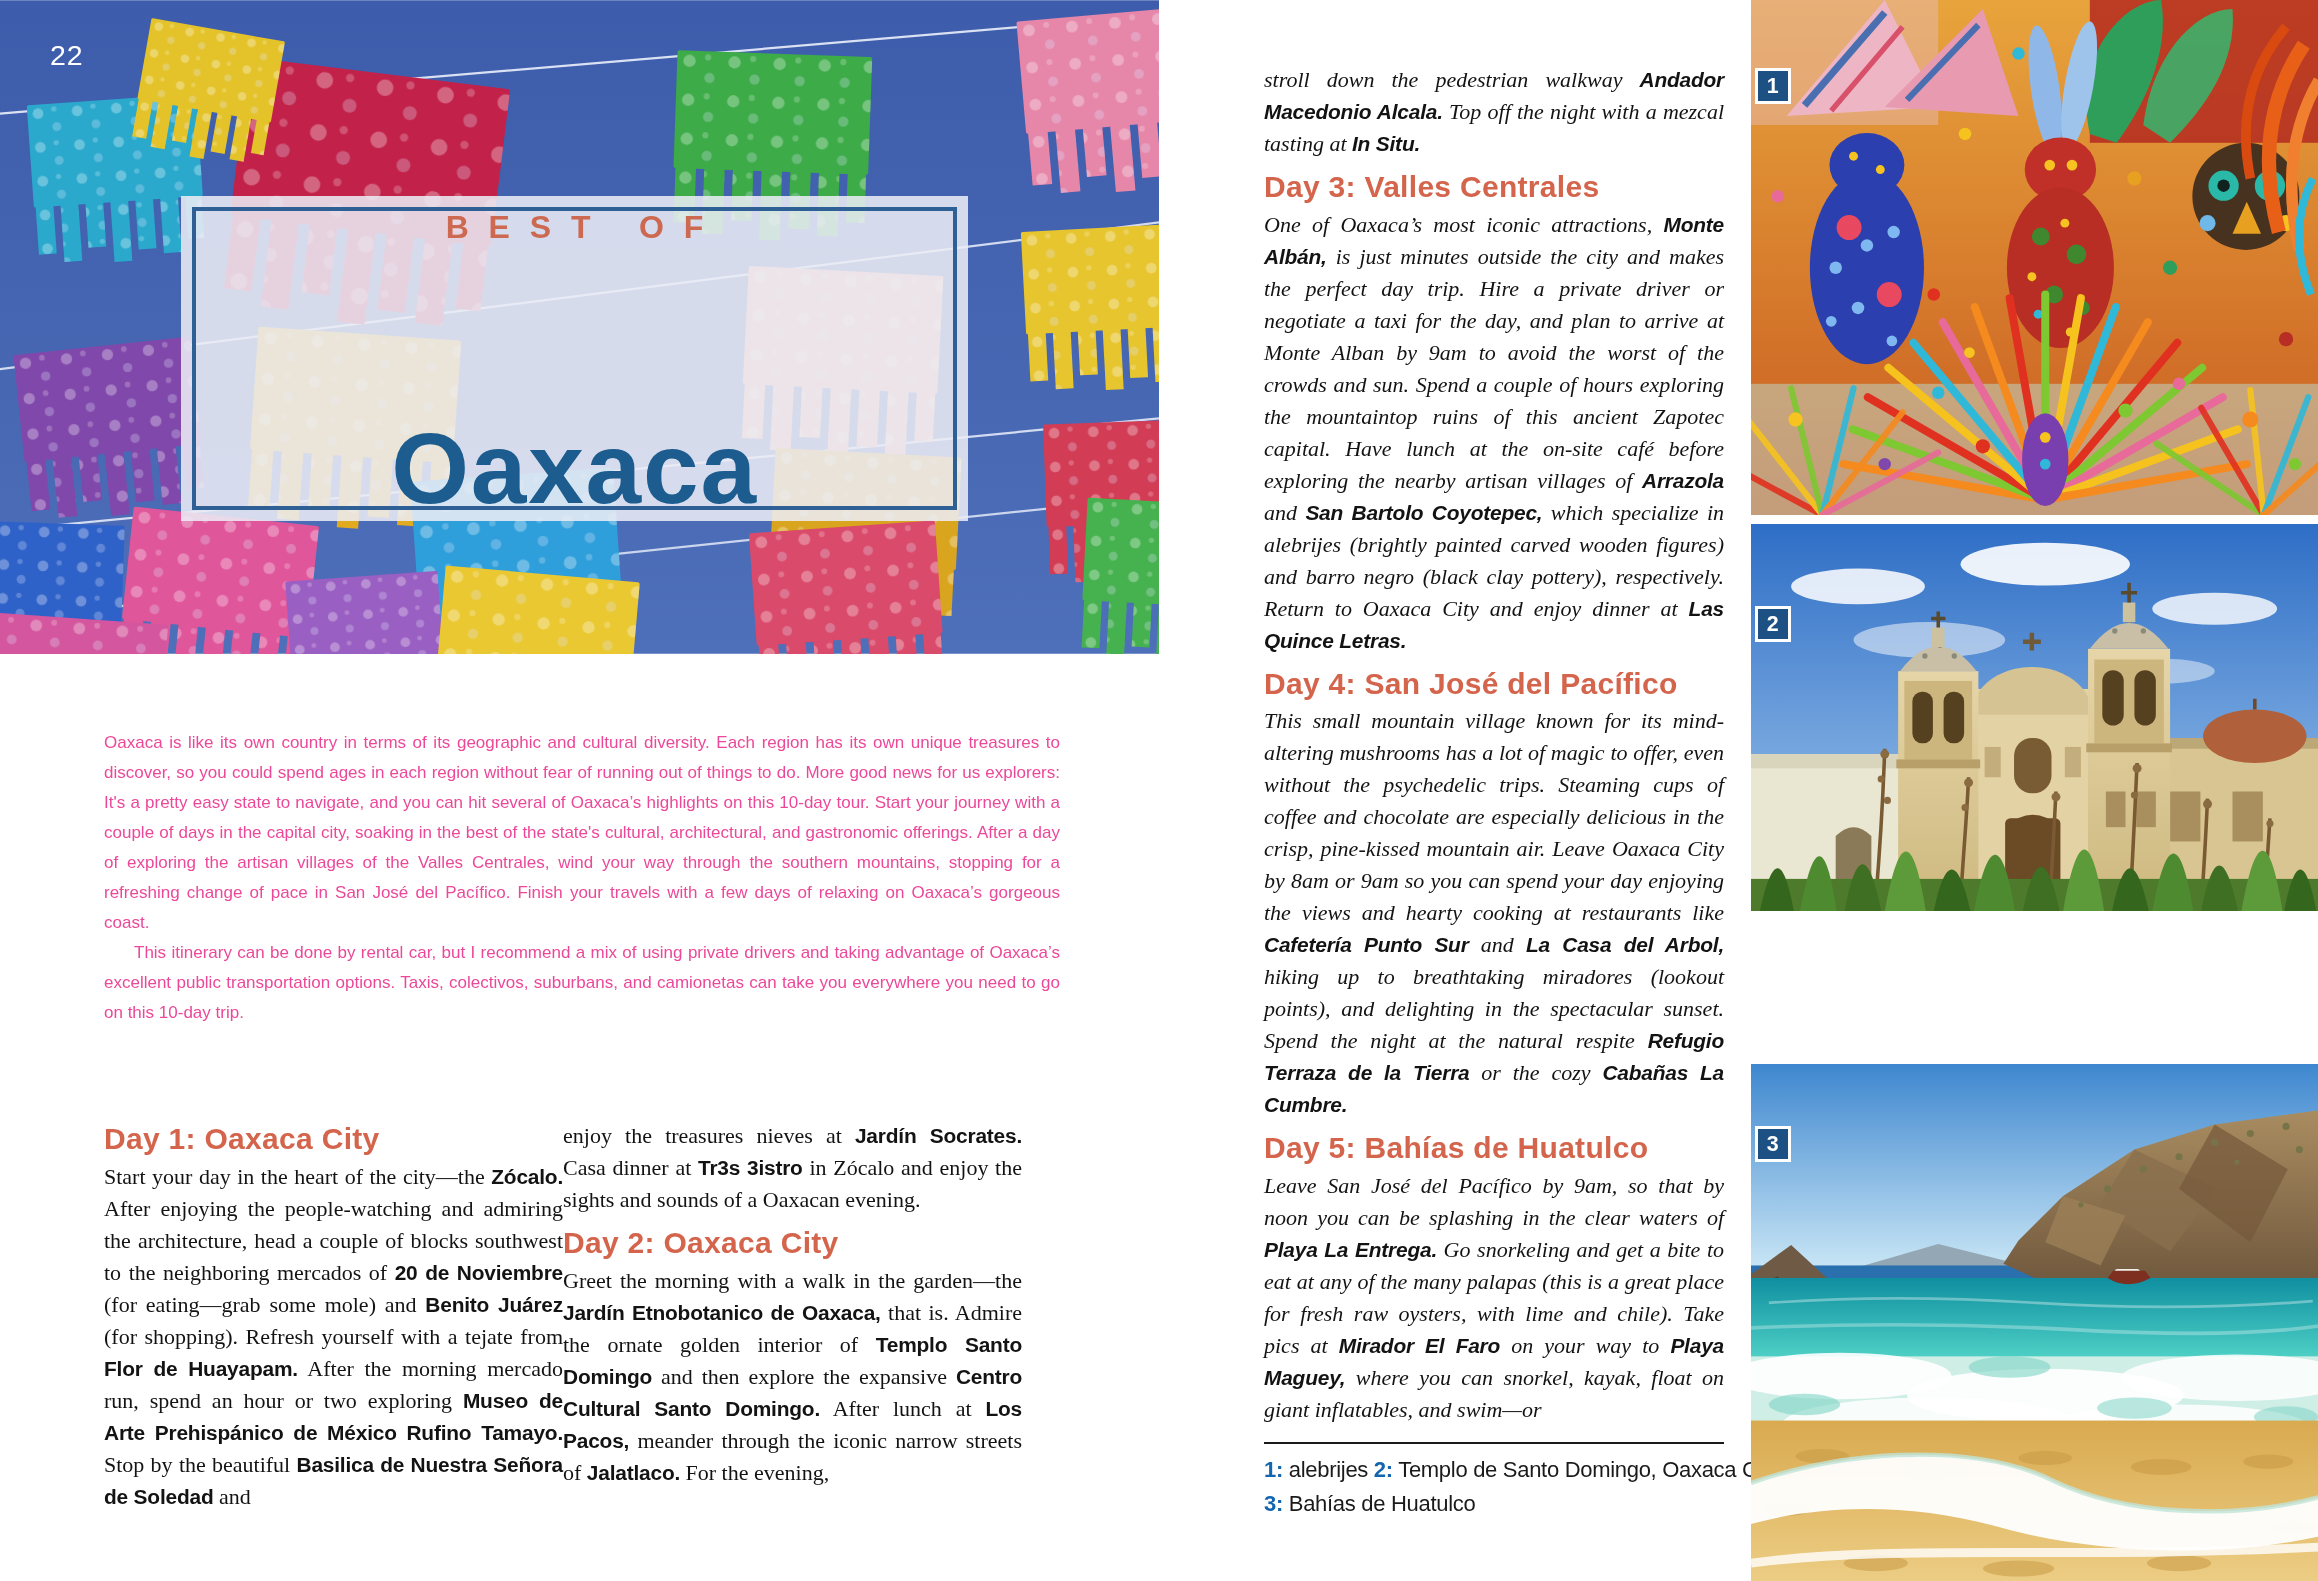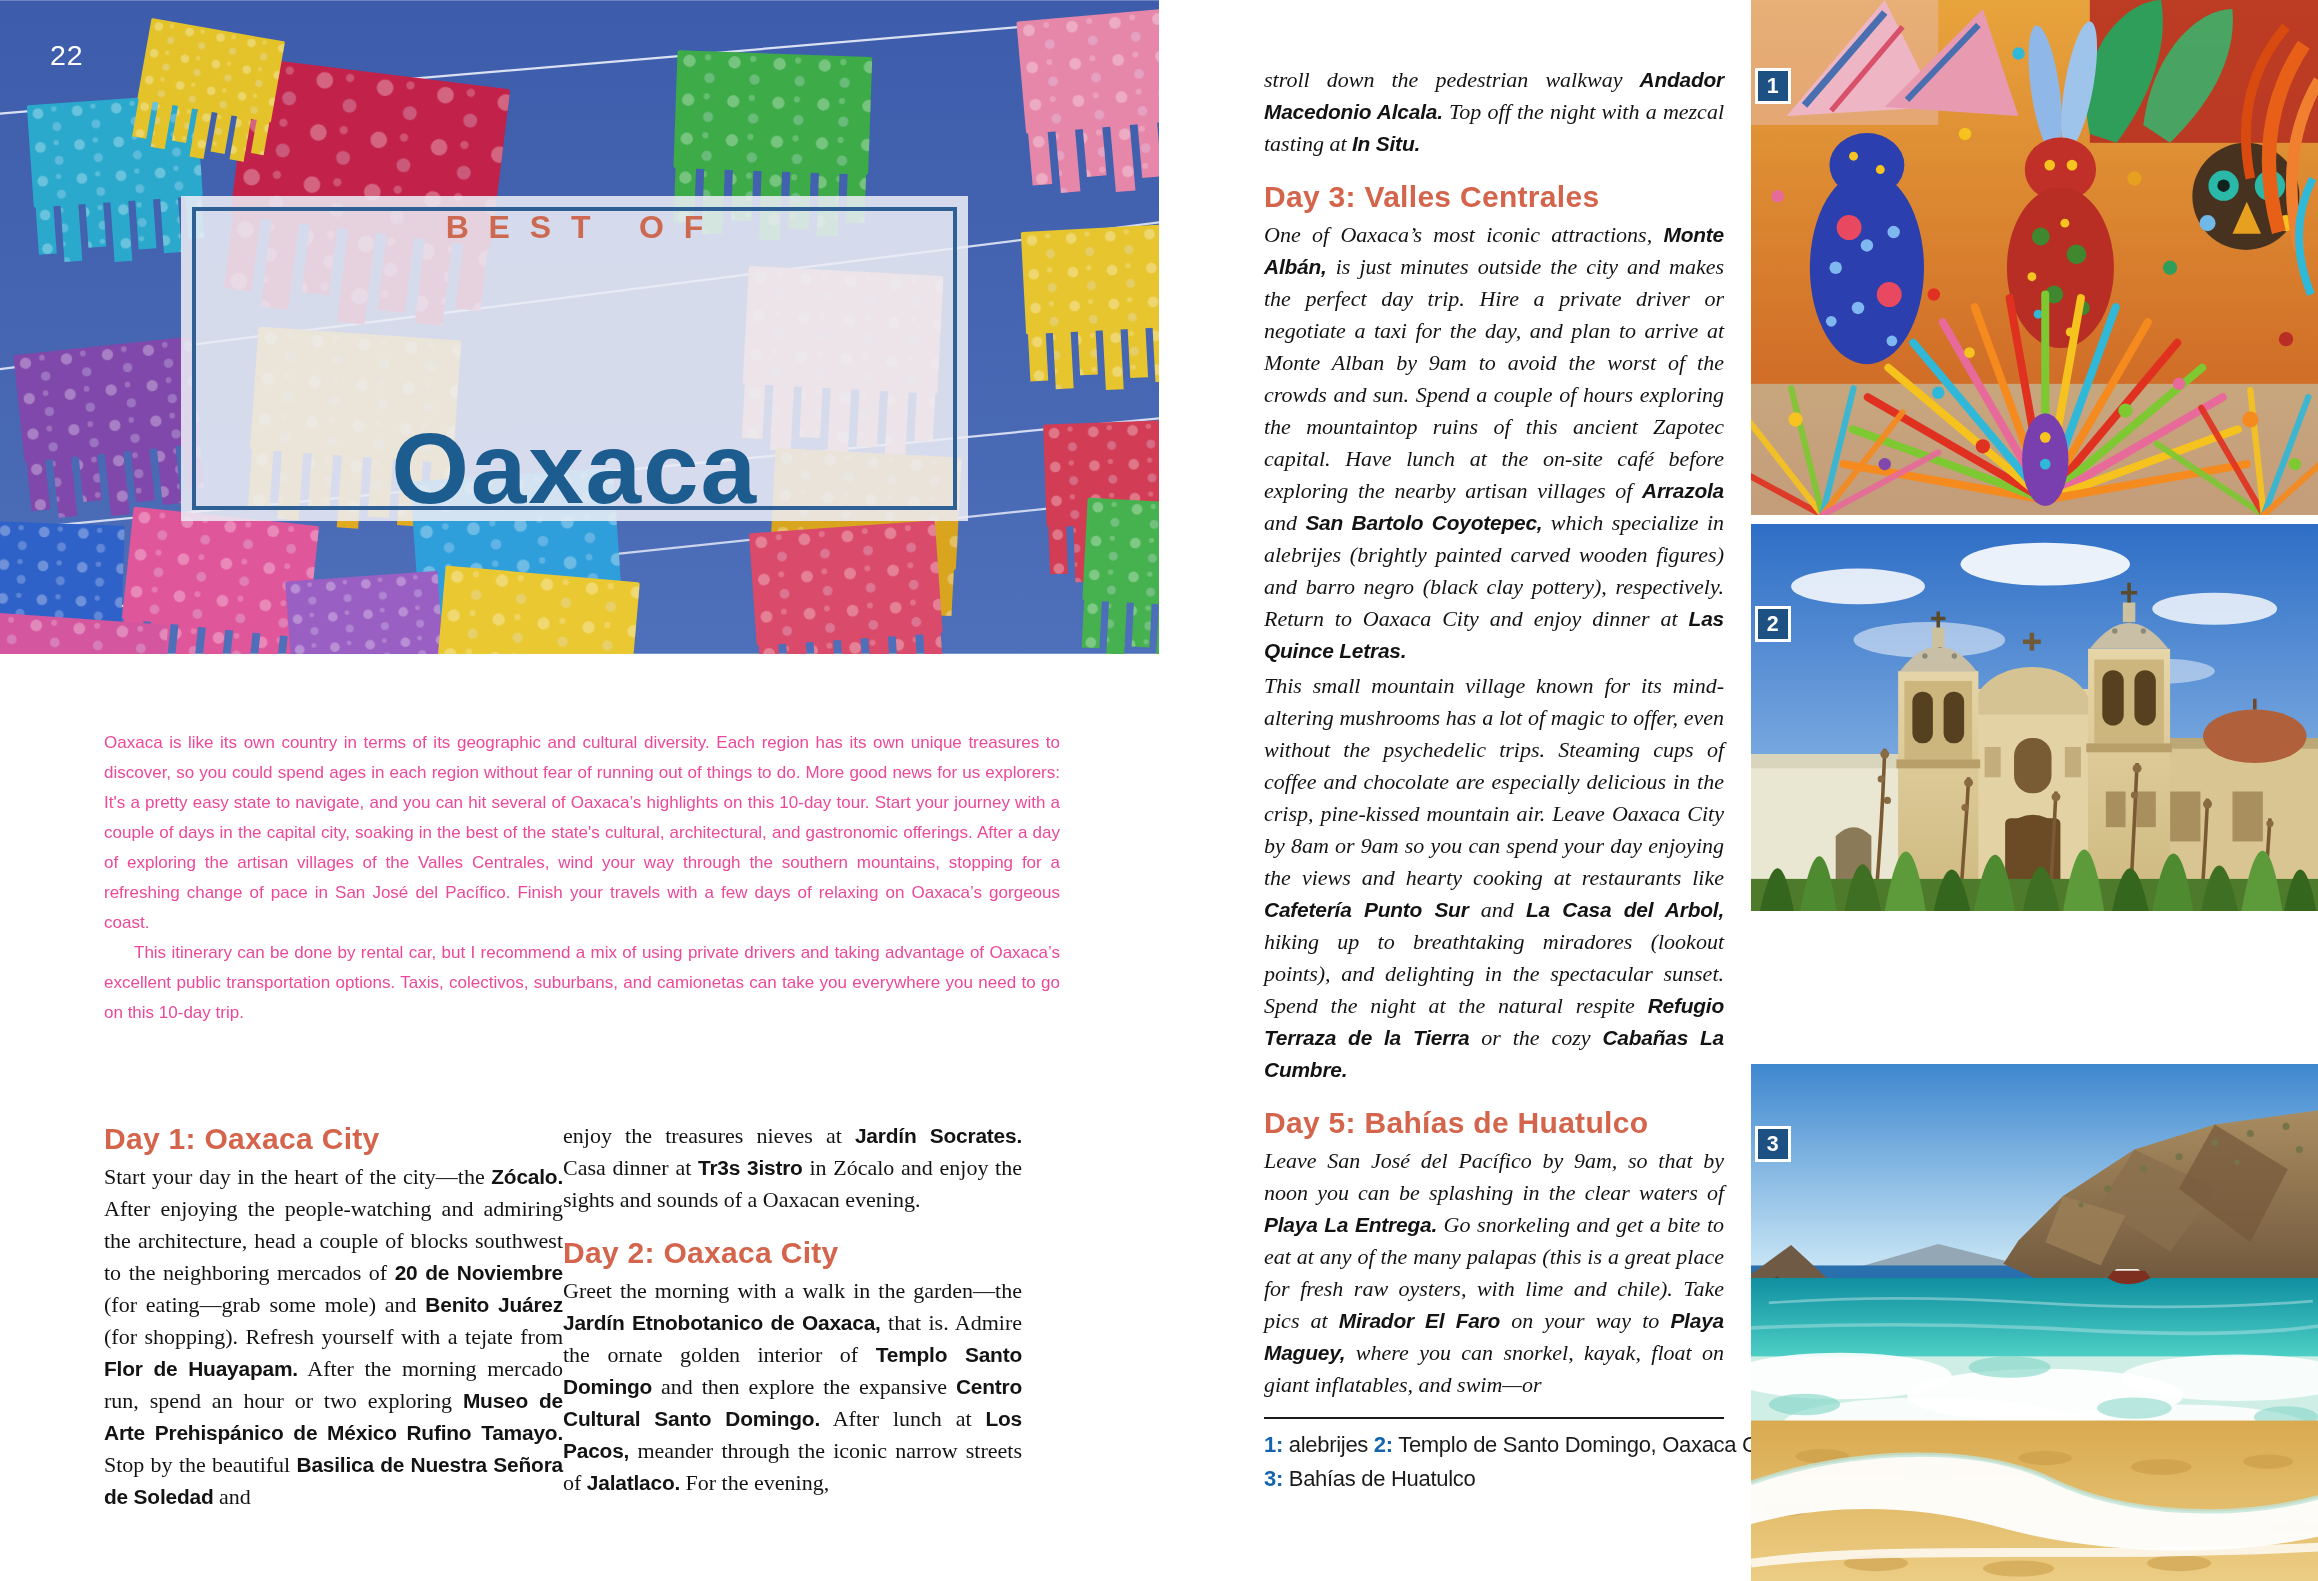--- a/index.html
+++ b/index.html
@@ -32,21 +32,21 @@
   .intro{position:absolute;left:104px;top:728px;width:956px;
          font-size:17px;line-height:30px;text-align:justify;color:#ec4899;}
   .intro p{margin:0;}
   .intro p.indent{text-indent:30px;}
 
   .columns{position:absolute;left:104px;top:1120px;width:951px;display:flex;}
   .col{width:459px;}
 
   .day-h{margin:0;font-size:30px;line-height:37px;font-weight:700;color:var(--coral);
          letter-spacing:0.3px;white-space:nowrap;}
-  .day-h.mt{margin-top:18px;}
+  .day-h.mt{margin-top:8px;}
   p.body{margin:3.6px 0 0 0;font-family:"Liberation Serif","DejaVu Serif",serif;
          font-size:22px;line-height:32px;text-align:justify;color:#131313;}
   p.body .b{font-family:"Liberation Sans","DejaVu Sans",sans-serif;font-weight:700;
             font-size:0.95em;letter-spacing:-0.2px;}
 
   .right-col{position:absolute;left:1264px;top:64px;width:460px;}
   .right-col p.body{line-height:32px;font-style:italic;}
 
   .caption-rule{border:none;border-top:2.7px solid #1a1a1a;margin:16px 0 9px 0;width:460px;}
   .caption{font-size:22px;line-height:34px;color:#1a1a1a;}
@@ -211,20 +211,21 @@
       <p class="body"><span>Greet the morning with a walk in the garden—the </span><span class="b">Jardín Etnobotanico de Oaxaca,</span><span> that is. Admire the ornate golden interior of </span><span class="b">Templo Santo Domingo</span><span> and then explore the expansive </span><span class="b">Centro Cultural Santo Domingo.</span><span> After lunch at </span><span class="b">Los Pacos,</span><span> meander through the iconic narrow streets of </span><span class="b">Jalatlaco.</span><span> For the evening,</span></p>
     </div>
   </section>
 
   <section class="right-col">
     <p class="body" style="margin-top:0"><span>stroll down the pedestrian walkway </span><span class="b">Andador Macedonio Alcala.</span><span> Top off the night with a mezcal tasting at </span><span class="b">In Situ.</span></p>
 
     <h2 class="day-h mt">Day 3: Valles Centrales</h2>
     <p class="body"><span>One of Oaxaca’s most iconic attractions, </span><span class="b">Monte Albán,</span><span> is just minutes outside the city and makes the perfect day trip. Hire a private driver or negotiate a taxi for the day, and plan to arrive at Monte Alban by 9am to avoid the worst of the crowds and sun. Spend a couple of hours exploring the mountaintop ruins of this ancient Zapotec capital. Have lunch at the on-site café before exploring the nearby artisan villages of </span><span class="b">Arrazola</span><span> and </span><span class="b">San Bartolo Coyotepec,</span><span> which specialize in alebrijes (brightly painted carved wooden figures) and barro negro (black clay pottery), respectively. Return to Oaxaca City and enjoy dinner at </span><span class="b">Las Quince Letras.</span></p>
 
+    <h2 class="day-h mt">Day 4: San José del Pacífico</h2>
     <p class="body"><span>This small mountain village known for its mind-altering mushrooms has a lot of magic to offer, even without the psychedelic trips. Steaming cups of coffee and chocolate are especially delicious in the crisp, pine-kissed mountain air. Leave Oaxaca City by 8am or 9am so you can spend your day enjoying the views and hearty cooking at restaurants like </span><span class="b">Cafetería Punto Sur</span><span> and </span><span class="b">La Casa del Arbol,</span><span> hiking up to breathtaking miradores (lookout points), and delighting in the spectacular sunset. Spend the night at the natural respite </span><span class="b">Refugio Terraza de la Tierra</span><span> or the cozy </span><span class="b">Cabañas La Cumbre.</span></p>
 
     <h2 class="day-h mt">Day 5: Bahías de Huatulco</h2>
     <p class="body"><span>Leave San José del Pacífico by 9am, so that by noon you can be splashing in the clear waters of </span><span class="b">Playa La Entrega.</span><span> Go snorkeling and get a bite to eat at any of the many palapas (this is a great place for fresh raw oysters, with lime and chile). Take pics at </span><span class="b">Mirador El Faro</span><span> on your way to </span><span class="b">Playa Maguey,</span><span> where you can snorkel, kayak, float on giant inflatables, and swim—or</span></p>
 
     <hr class="caption-rule">
     <div class="caption">
       <div class="line"><span class="b num">1:</span><span> alebrijes </span><span class="b num">2:</span><span> Templo de Santo Domingo, Oaxaca City</span></div>
       <div class="line"><span class="b num">3:</span><span> Bahías de Huatulco</span></div>
     </div>

